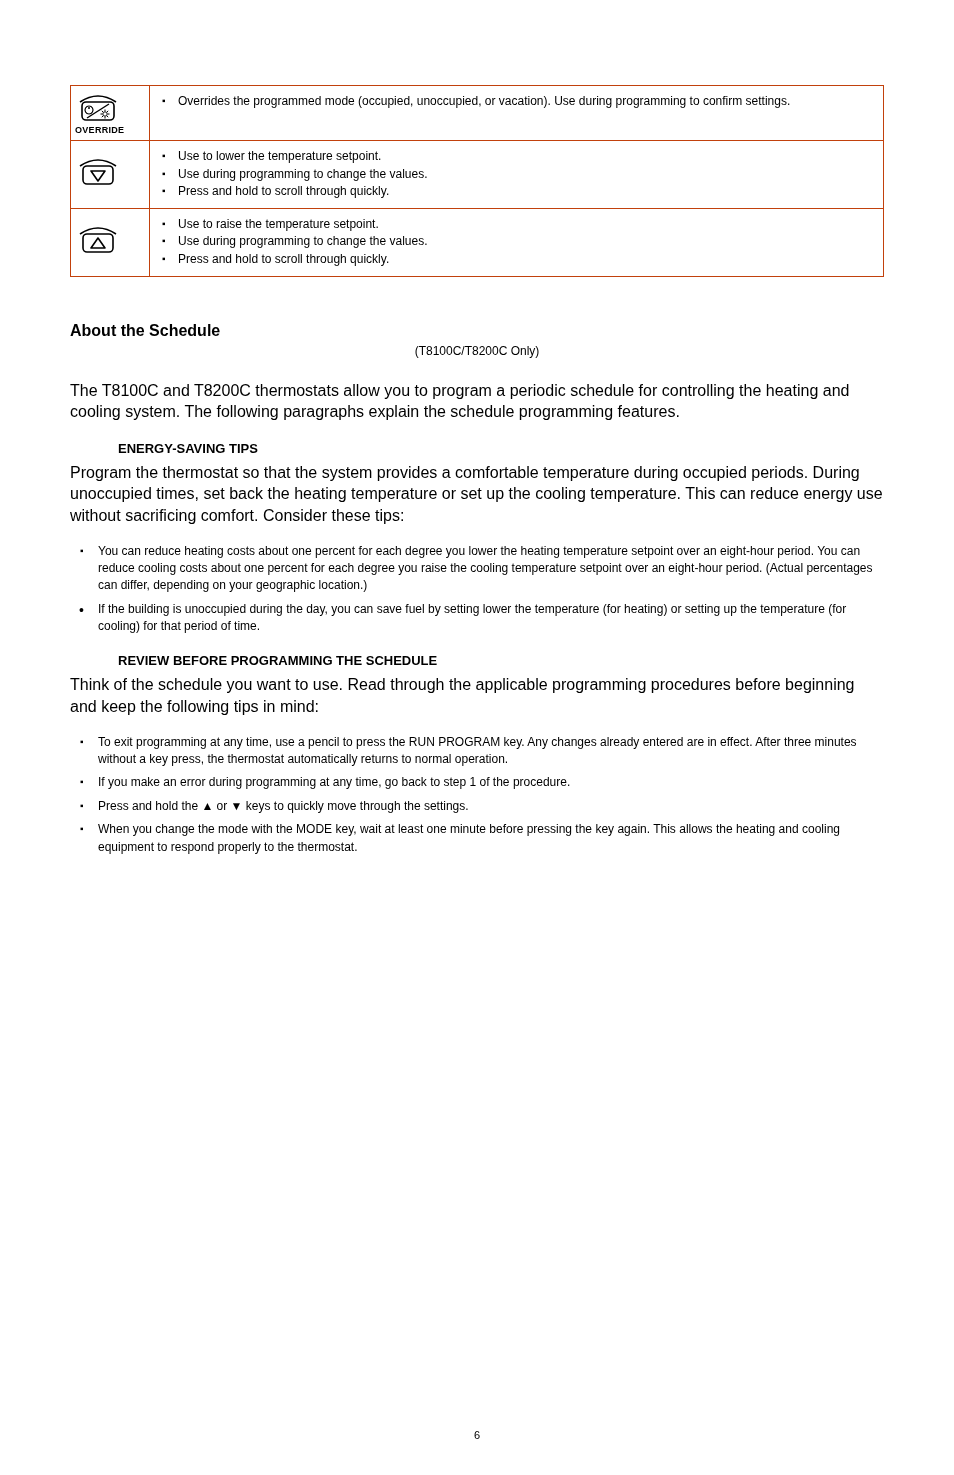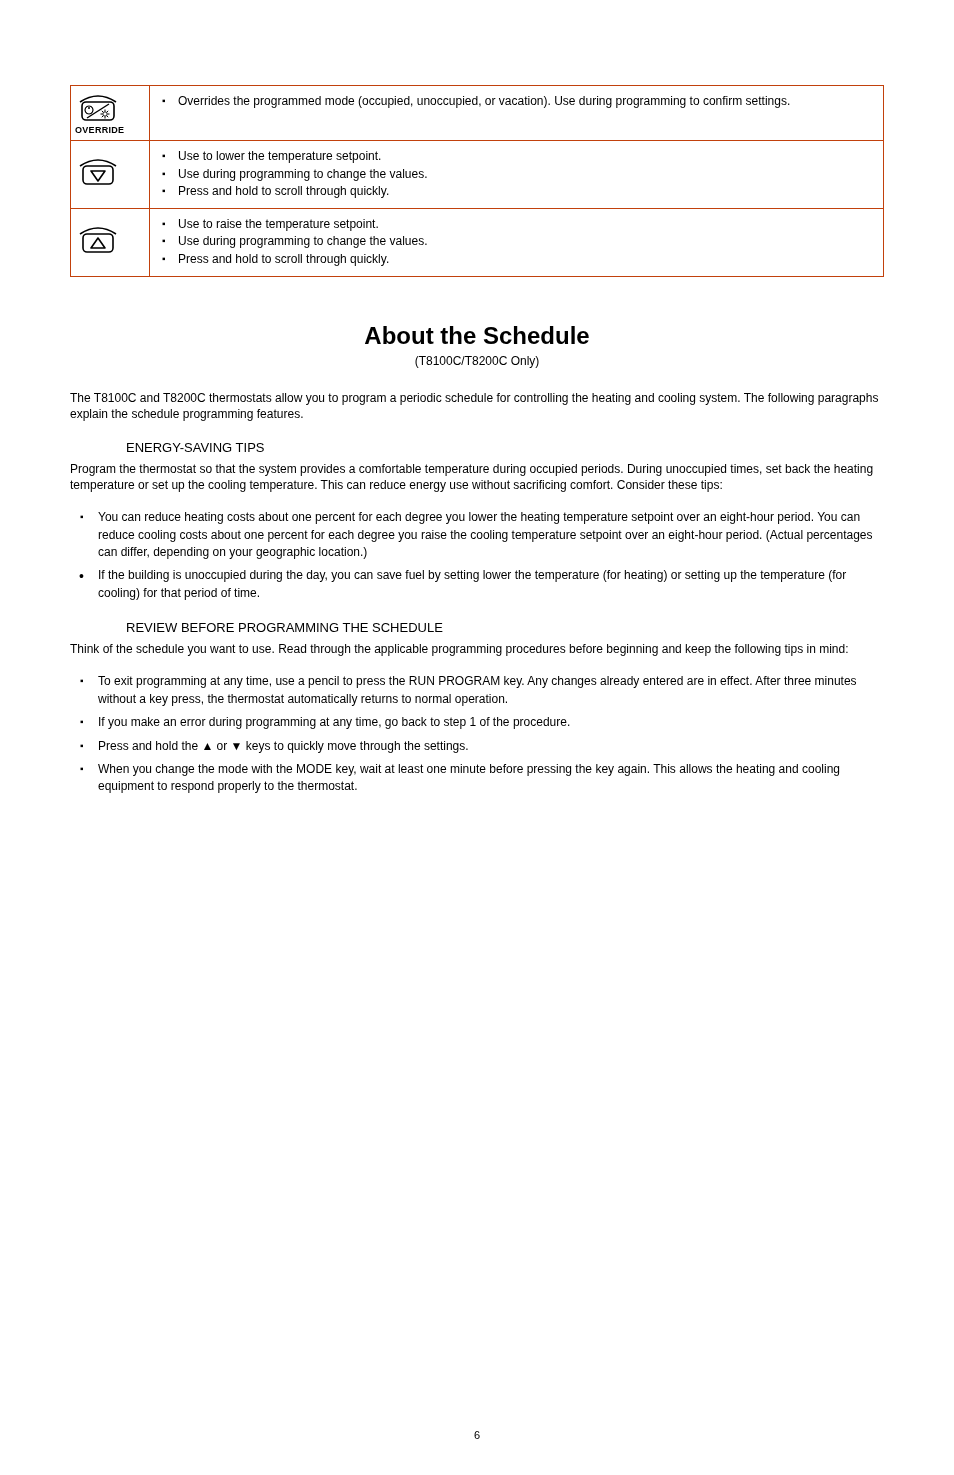--- a/index.html
+++ b/index.html
@@ -5,28 +5,28 @@
   html,body{margin:0;padding:0;background:#fff;font-family:Arial,Helvetica,sans-serif;color:#000;}
   .page{width:954px;height:1475px;position:relative;box-sizing:border-box;padding:60px 70px 40px 70px;}
   table.btn-table{border-collapse:collapse;width:100%;margin-top:25px;}
   table.btn-table td{border:1px solid #c2410c;vertical-align:top;padding:6px 10px 6px 10px;font-size:12px;}
   table.btn-table td.icon-cell{width:70px;text-align:left;vertical-align:middle;padding:4px;}
   .icon-box{display:inline-block;}
   .bullets{list-style:none;margin:0;padding:0;}
   .bullets li{position:relative;padding-left:18px;margin:2px 0;line-height:1.3;}
   .bullets li::before{content:"\25AA";position:absolute;left:2px;top:0;font-size:10px;}
   .section{margin-top:45px;}
-  .h1{font-size:24px;font-weight:bold;margin:0 0 4px 0;text-align:center;}
+  .h1{font-size:16px;font-weight:bold;margin:0 0 4px 0;}
   .sub{font-size:12px;margin:0 0 22px 0;text-align:center;}
-  .para{font-size:12px;margin:0 0 12px 0;line-height:1.35;}
+  .para{font-size:16px;margin:0 0 12px 0;line-height:1.35;}
   .list1{list-style:none;margin:16px 0 14px 0;padding:0;font-size:12px;}
   .list1>li{position:relative;padding-left:28px;margin:6px 0;line-height:1.45;}
   .list1>li.sq::before{content:"\25AA";position:absolute;left:10px;top:1px;font-size:10px;}
   .list1>li.dot::before{content:"\2022";position:absolute;left:9px;top:-1px;font-size:14px;}
-  .h2{font-size:13px;font-weight:normal;margin:18px 0 6px 8px;padding-left:48px;}
+  .h2{font-size:13px;font-weight:bold;margin:18px 0 6px 0;padding-left:48px;}
   .override-label{font-family:Arial,Helvetica,sans-serif;font-size:9px;font-weight:bold;letter-spacing:0.3px;display:block;margin-top:-2px;}
   .footer{position:absolute;bottom:34px;left:0;width:100%;text-align:center;font-size:11px;}
 </style>
 </head>
 <body>
 <div class="page">
 
 <table class="btn-table">
   <tbody>
     <tr>

